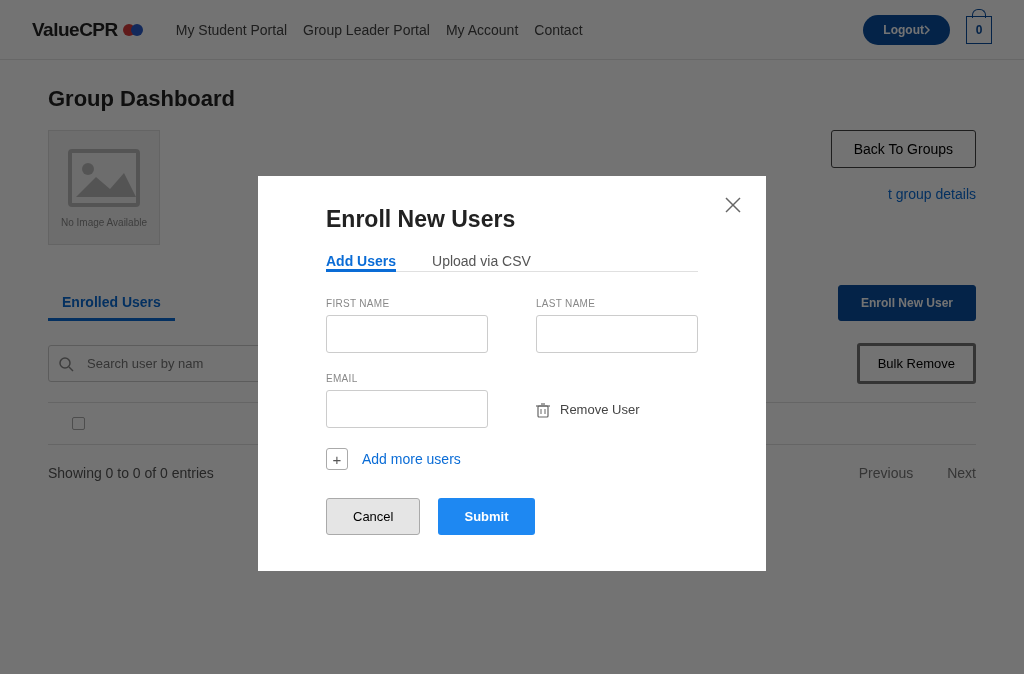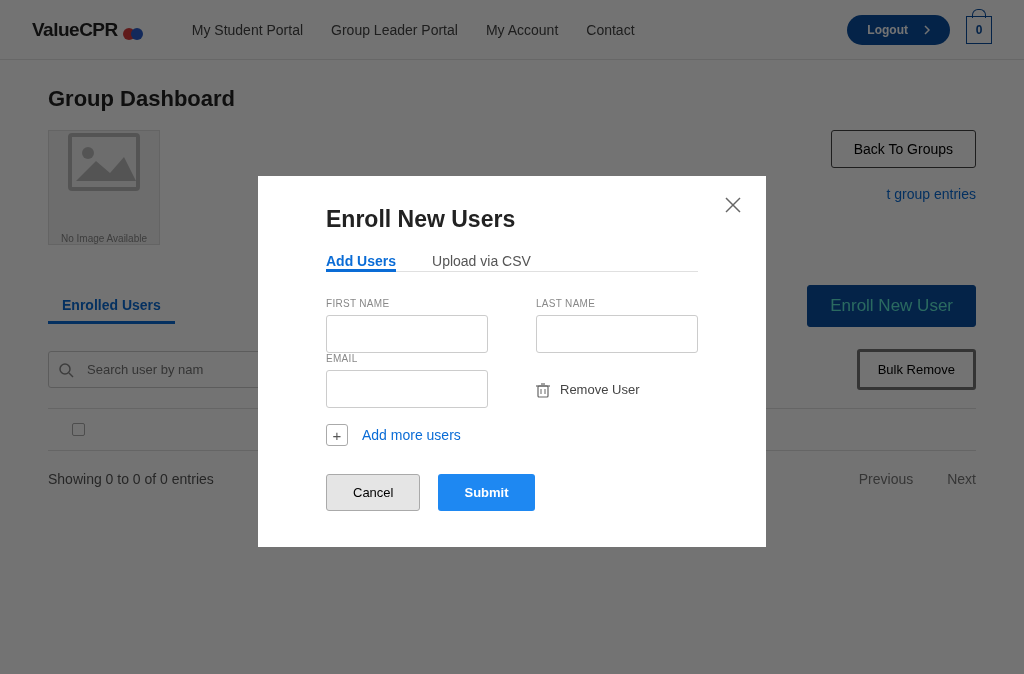--- a/index.html
+++ b/index.html
@@ -1,40 +1,40 @@
 <!DOCTYPE html>
 <html><head>
 <meta charset="utf-8">
 <style>
 * { box-sizing: border-box; margin: 0; padding: 0; }
 body { font-family: -apple-system, BlinkMacSystemFont, "Segoe UI", Arial, sans-serif; width: 1024px; height: 674px; overflow: hidden; position: relative; background: #fff; }
 
 
 .header { height: 60px; border-bottom: 1px solid #e5e5e5; display: flex; align-items: center; padding: 0 32px; }
-.logo { font-family: Arial Black, Arial, sans-serif; font-weight: 900; font-size: 19px; color: #222; letter-spacing: -0.5px; display: flex; align-items: flex-end; gap: 4px; }
+.logo { font-family: Arial Black, Arial, sans-serif; font-weight: 900; font-size: 19px; color: #222; letter-spacing: -0.5px; display: flex; align-items: center; gap: 4px; }
 .logo-icon { width: 22px; height: 14px; position: relative; }
-.nav { display: flex; gap: 28px; margin-left: 48px; }
+.nav { display: flex; gap: 16px; margin-left: 32px; }
 .nav-item { color: #444; font-size: 14px; text-decoration: none; cursor: pointer; }
 .header-right { margin-left: auto; display: flex; align-items: center; gap: 16px; }
-.logout-btn { background: #0a4ea0; color: #fff; border: none; border-radius: 20px; padding: 8px 20px; font-size: 12px; font-weight: 600; cursor: pointer; display: flex; align-items: center; gap: 16px; text-align: right; }
+.logout-btn { background: #0a4ea0; color: #fff; border: none; border-radius: 20px; padding: 8px 20px; font-size: 12px; font-weight: 600; cursor: pointer; display: flex; align-items: center; gap: 0; text-align: right; }
 .cart { width: 26px; height: 28px; border: 1.5px solid #0a4ea0; position: relative; display: flex; align-items: center; justify-content: center; color: #0a4ea0; font-size: 12px; font-weight: 600; cursor: pointer; }
 .cart::before { content: ""; position: absolute; top: -8px; width: 12px; height: 8px; border: 1.5px solid #0a4ea0; border-bottom: none; border-radius: 6px 6px 0 0; }
 
 
 .page { padding: 26px 48px; }
 .page-title { font-size: 22px; font-weight: 800; color: #222; margin-bottom: 18px; }
 .group-card-row { display: flex; align-items: flex-start; justify-content: space-between; }
-.img-box { width: 112px; height: 115px; border: 1px solid #ddd; background: #f2f2f2; display: flex; flex-direction: column; align-items: center; justify-content: space-between; }
+.img-box { width: 112px; height: 115px; border: 1px solid #ddd; background: #f2f2f2; display: flex; flex-direction: column; align-items: center; justify-content: center; }
 .noimg { font-size: 10px; color: #888; margin-top: 8px; }
 .back-groups { border: 1px solid #444; background: transparent; padding: 10px 22px; font-size: 14px; border-radius: 3px; cursor: pointer; }
 .group-details-link { color: #0a6cd6; font-size: 14px; margin-top: 18px; text-align: right; cursor: pointer; }
 
 .tabs-row { display: flex; align-items: center; margin-top: 40px; }
 .tab-item { color: #0a6cd6; font-size: 14px; font-weight: 600; padding: 8px 14px; border-bottom: 3px solid #0a6cd6; }
-.enroll-btn { margin-left: auto; background: #0a4ea0; color: #5eead4; border: 1px solid #0a4ea0; padding: 10px 22px; font-size: 17px; font-weight: 400; border-radius: 3px; cursor: pointer; }
+.enroll-btn { margin-left: auto; background: #0a4ea0; color: #ffffff; border: 1px solid #0a4ea0; padding: 10px 22px; font-size: 12px; font-weight: 700; border-radius: 3px; cursor: pointer; }
 
 .search-row { display: flex; align-items: center; margin-top: 22px; gap: 12px; }
 .search-wrap { position: relative; flex: 1; }
 .search-wrap input { width: 280px; border: 1px solid #ccc; border-radius: 3px; padding: 10px 12px 10px 38px; font-size: 13px; color: #555; }
 .search-icon-pos { position: absolute; left: 10px; top: 50%; transform: translateY(-50%); color: #888; }
 .bulk-remove { border: 3px solid #737373; background: transparent; padding: 10px 18px; font-size: 13px; border-radius: 3px; cursor: pointer; margin-left: auto; }
 
 .table-sep { border: none; border-top: 1px solid #e0e0e0; margin-top: 18px; }
 .row-check { padding: 14px 24px; border-bottom: 1px solid #e0e0e0; }
 .checkbox { width: 13px; height: 13px; border: 1px solid #aaa; border-radius: 2px; }
@@ -45,21 +45,21 @@
 
 
 .overlay { position: absolute; inset: 0; background: rgba(0,0,0,0.55); display: flex; align-items: flex-start; justify-content: center; padding-top: 176px; }
 .modal { background: #fff; width: 508px; padding: 30px 68px 36px; position: relative; }
 .modal-close { position: absolute; top: 20px; right: 24px; cursor: pointer; color: #666; }
 .modal-title { font-size: 23px; font-weight: 800; color: #222; margin-bottom: 20px; }
 .modal-tabs { display: flex; gap: 36px; border-bottom: 1px solid #e0e0e0; margin-bottom: 26px; }
 .mtab { font-size: 14px; color: #555; cursor: pointer; }
 .mtab.active { color: #0a6cd6; font-weight: 700; border-bottom: 3px solid #0a6cd6; margin-bottom: -1px; }
 
-.form-row { display: flex; gap: 48px; }
+.form-row { display: flex; gap: 48px; margin-bottom: 20px; }
 .field { flex: 1; }
 .field label { display: block; font-size: 10px; color: #888; letter-spacing: 0.3px; margin-bottom: 6px; text-transform: uppercase; }
 .field input { width: 100%; border: 1px solid #ccc; border-radius: 3px; padding: 10px 10px; font-size: 13px; height: 38px; }
 
 .remove-user { display: flex; align-items: center; gap: 10px; color: #444; font-size: 13px; cursor: pointer; flex: 1; padding-top: 18px; }
 
 .add-more { display: flex; align-items: center; gap: 14px; margin-top: 16px; cursor: pointer; }
 .plus-box { width: 22px; height: 22px; border: 1px solid #aaa; border-radius: 3px; display: flex; align-items: center; justify-content: center; color: #555; font-size: 15px; }
 .add-more span.text { color: #0a6cd6; font-size: 14px; }
 
@@ -106,21 +106,21 @@
     <div class="img-box">
       <svg width="76" height="62" viewBox="0 0 76 62">
         <rect x="4" y="4" width="68" height="54" rx="2" fill="none" stroke="#bbb" stroke-width="4"></rect>
         <circle cx="22" cy="22" r="6" fill="#bbb"></circle>
         <path d="M10 50 L30 30 L44 42 L58 26 L70 50 Z" fill="#bbb"></path>
       </svg>
       <span class="noimg">No Image Available</span>
     </div>
     <div style="text-align:right">
       <button class="back-groups">Back To Groups</button>
-      <div class="group-details-link">t group entries</div>
+      <div class="group-details-link">t group details</div>
     </div>
   </div>
 
   <div class="tabs-row">
     <div class="tab-item">Enrolled Users</div>
     <button class="enroll-btn">Enroll New User</button>
   </div>
 
   <div class="search-row">
     <div class="search-wrap">

